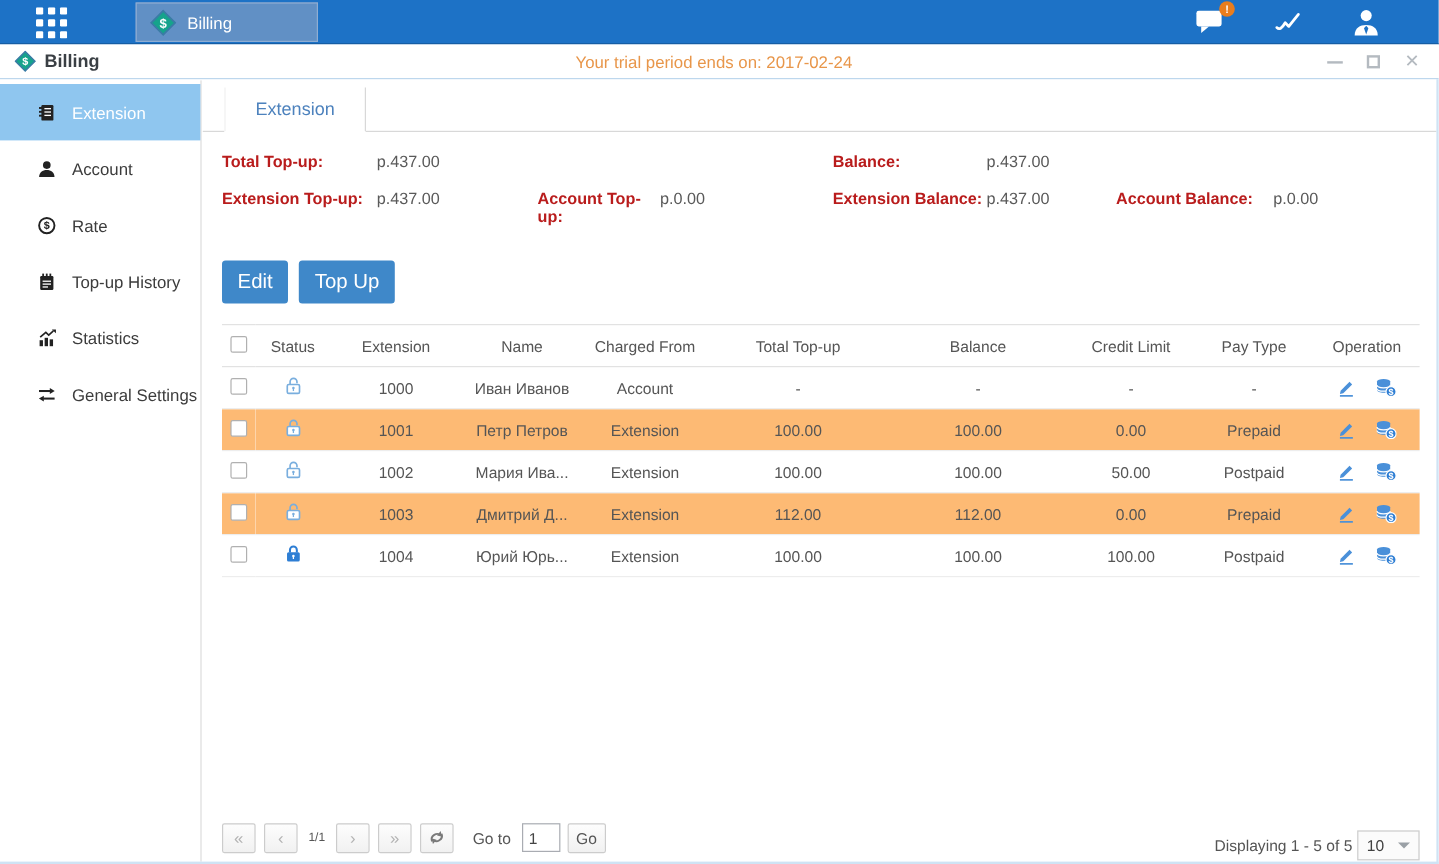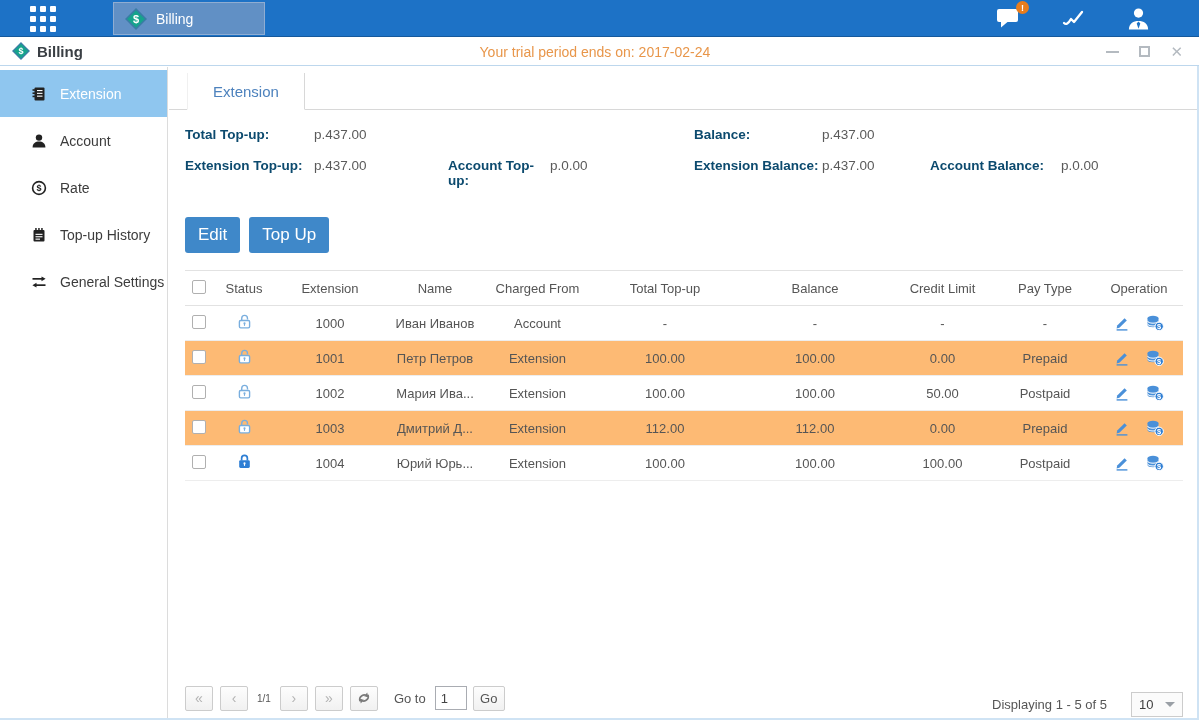--- a/index.html
+++ b/index.html
@@ -51,21 +51,21 @@
     border-bottom:1px solid #d8d8d8; margin-top:3px; }
   .tab { height:37px; line-height:37px; padding:0 25px; background:#fff;
     border-right:1px solid #d8d8d8; border-left:1px solid #f0f0f0;
     margin-bottom:-1px; border-bottom:1px solid #fff;
     color:#4d82bd; font-size:15px; cursor:pointer; }
 
   .summary { display:flex; margin:17px 16px 0 16px; font-size:13.5px; }
   .sum-col { width:50%; }
   .sum-col.right { padding-left:11px; }
   .sum-row { display:flex; margin-bottom:16px; align-items:baseline; }
-  .sum-lbl { font-weight:bold; color:#0c4a6e; }
+  .sum-lbl { font-weight:bold; color:#b91c1c; }
   .sum-val { color:#5a5a5a; }
   .w1{ width:129px; } .vw{ width:134px; } .w2{ width:102px; }
   .w3{ width:128px; } .vw2{ width:108px; } .w4{ width:131px; }
 
   .btn-row { margin:13px 0 0 16px; display:flex; gap:9px; }
   .btn { background:#3f88c9; color:#fff; border:none; border-radius:3px;
     font-size:17px; padding:8px 13px; cursor:pointer; font-family:inherit; }
 
   table.grid { width:998px; margin:17px 16px 0 16px; border-collapse:collapse; table-layout:fixed; }
   .grid th { height:35px; font-weight:normal; font-size:13px; color:#555;
@@ -85,21 +85,21 @@
   .pg-btn { width:28px; height:25px; border:1px solid #ccc; border-radius:2px;
     background:linear-gradient(#fdfdfd,#f1f1f1); color:#b3b3b3; font-size:14px;
     display:flex; align-items:center; justify-content:center; margin-right:7px; cursor:pointer; }
   .pg-label { color:#555; font-size:10px; margin:0 9px 0 2px; }
   .goto-lbl { color:#555; font-size:13px; margin:0 9px 0 9px; }
   .goto-input { width:32px; height:24px; border:1px solid #a9acb2; font-size:13px;
     padding:0 5px; font-family:inherit; color:#444; }
   .go-btn { width:32px; height:25px; border:1px solid #ccc; border-radius:2px;
     background:linear-gradient(#fdfdfd,#f1f1f1); color:#555; font-size:13px;
     margin-left:6px; display:flex; align-items:center; justify-content:center; cursor:pointer; }
-  .pg-right { margin-left:auto; display:flex; align-items:center; gap:24px;margin-top:12px; }
+  .pg-right { margin-left:auto; display:flex; align-items:center; gap:4px;margin-top:12px; }
   .displaying { color:#555; font-size:13px; }
   .page-size { width:52px; height:25px; border:1px solid #ccc; background:#fbfbfb;
     display:flex; align-items:center; font-size:13px; color:#404040;
     padding:0 7px; cursor:pointer; }
   .caret { margin-left:auto; width:0; height:0; border-left:5px solid transparent;
     border-right:5px solid transparent; border-top:5px solid #9aa0a6; }
 
   .bottom-edge { position:absolute; left:0; right:0; bottom:0; height:2px; background:#cfe3f4; }
   .right-edge { position:absolute; top:66px; right:0; bottom:0; width:2px; background:#cfe3f4; }
 </style>
@@ -209,20 +209,30 @@
     <svg width="16" height="16" viewBox="0 0 16 16">
       <rect x="2.5" y="3" width="11" height="11.6" rx="1" fill="#222"></rect>
       <rect x="4.2" y="1" width="1.5" height="3.2" fill="#222"></rect>
       <rect x="7.2" y="1" width="1.5" height="3.2" fill="#222"></rect>
       <rect x="10.2" y="1" width="1.5" height="3.2" fill="#222"></rect>
       <rect x="4.5" y="6.8" width="7" height="1.1" fill="#fff"></rect>
       <rect x="4.5" y="9.2" width="7" height="1.1" fill="#fff"></rect>
       <rect x="4.5" y="11.6" width="4.5" height="1.1" fill="#fff"></rect>
     </svg>
     <span>Top-up History</span>
+  </div>
+  <div class="side-item">
+    <svg width="16" height="16" viewBox="0 0 16 16">
+      <rect x="2" y="9.5" width="2.8" height="5" fill="#222"></rect>
+      <rect x="6.2" y="7.5" width="2.8" height="7" fill="#222"></rect>
+      <rect x="10.4" y="8.8" width="2.8" height="5.7" fill="#222"></rect>
+      <path d="M2.5 7 L7.2 3 L9.6 5.2 L13.5 1.8" stroke="#222" stroke-width="1.4" fill="none"></path>
+      <polygon points="12.2,0.6 15.6,0.6 15.6,3.8" fill="#222"></polygon>
+    </svg>
+    <span>Statistics</span>
   </div>
   <div class="side-item">
     <svg width="16" height="16" viewBox="0 0 16 16">
       <rect x="1.5" y="4" width="9.5" height="1.7" fill="#222"></rect>
       <polygon points="10.5,2.4 14.6,4.85 10.5,7.3" fill="#222"></polygon>
       <rect x="5" y="10.3" width="9.5" height="1.7" fill="#222"></rect>
       <polygon points="5.5,8.7 1.4,11.15 5.5,13.6" fill="#222"></polygon>
     </svg>
     <span>General Settings</span>
   </div>

